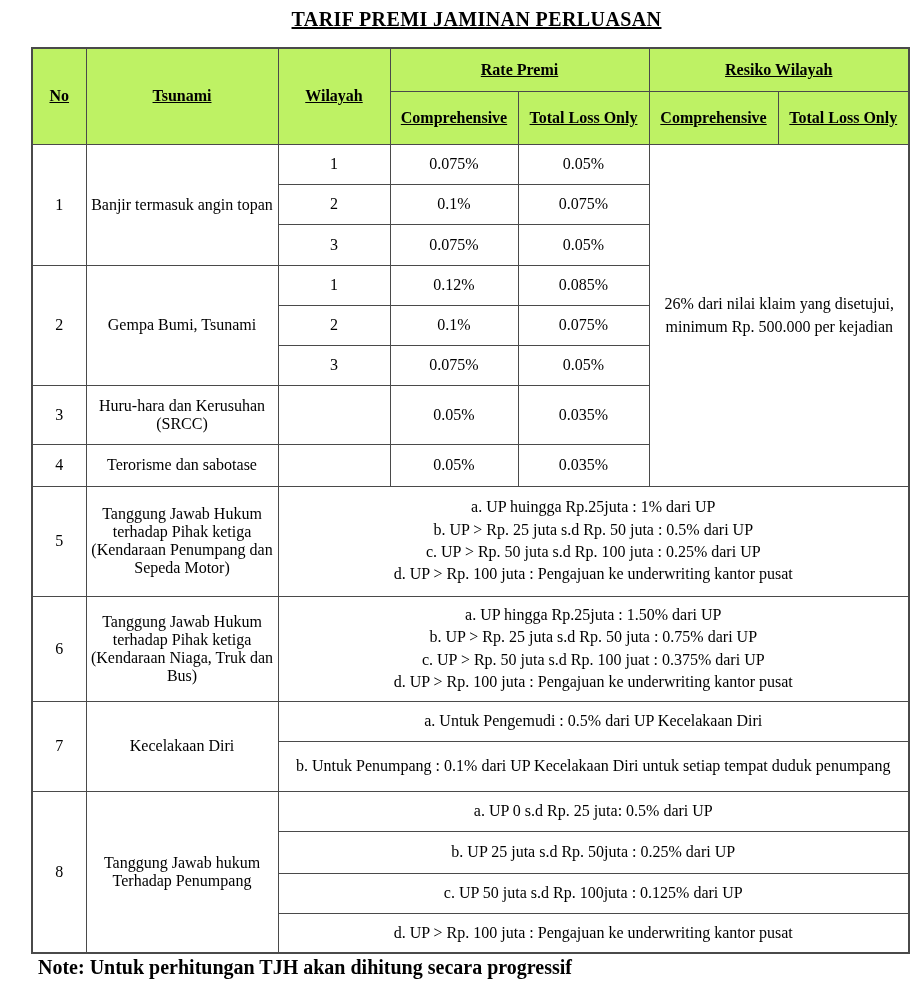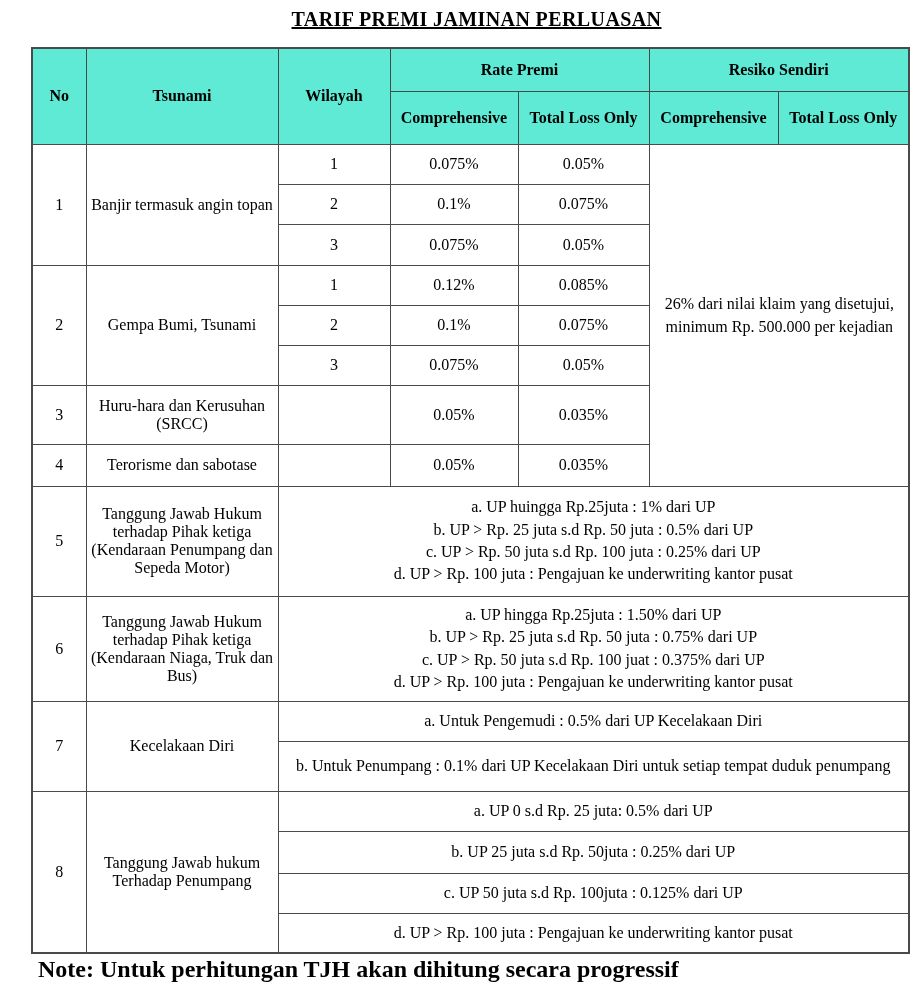--- a/index.html
+++ b/index.html
@@ -39,44 +39,45 @@
   }
   table.premium th, table.premium td {
     border: 1px solid #4a4a4a;
     font-size: 16px;
     padding: 2px 4px;
     vertical-align: middle;
     overflow: hidden;
     word-wrap: break-word;
   }
   table.premium th {
-    background: #5eead4;
+    background: #bef264;
     font-weight: bold;
     text-align: center;
+    text-decoration: underline;
   }
   td.c { text-align: center; }
   td.l { text-align: center; }
   th.tlo-narrow { padding-left: 24px; padding-right: 24px; }
   .lines div { line-height: 1.4; }
   .resiko-note { line-height: 1.45; padding-left: 1px; }
   
   tr.h43 { height: 43px; }
   tr.h53 { height: 53px; }
   tr.h40 { height: 40px; }
   tr.h41 { height: 41px; }
   tr.h42 { height: 42px; }
   tr.h50 { height: 50px; }
   tr.h59 { height: 59px; }
   tr.h105 { height: 105px; }
   tr.h110 { height: 110px; }
   .footer-note {
     position: absolute;
     left: 38px;
     top: 956px;
-    font-size: 24px;
+    font-size: 20px;
     font-weight: bold;
   }
 </style>
 </head>
 <body>
 
 <div class="page">
 
   <div class="doc-title">TARIF PREMI JAMINAN PERLUASAN</div>
 
@@ -89,21 +90,21 @@
       <col style="width:131px">
       <col style="width:129px">
       <col style="width:131px">
     </colgroup>
     <thead>
       <tr class="h43">
         <th rowspan="2">No</th>
         <th rowspan="2">Tsunami</th>
         <th rowspan="2">Wilayah</th>
         <th colspan="2">Rate Premi</th>
-        <th colspan="2">Resiko Sendiri</th>
+        <th colspan="2">Resiko Wilayah</th>
       </tr>
       <tr class="h53">
         <th>Comprehensive</th>
         <th>Total Loss Only</th>
         <th>Comprehensive</th>
         <th class="tlo-narrow">Total Loss Only</th>
       </tr>
     </thead>
     <tbody>
 

